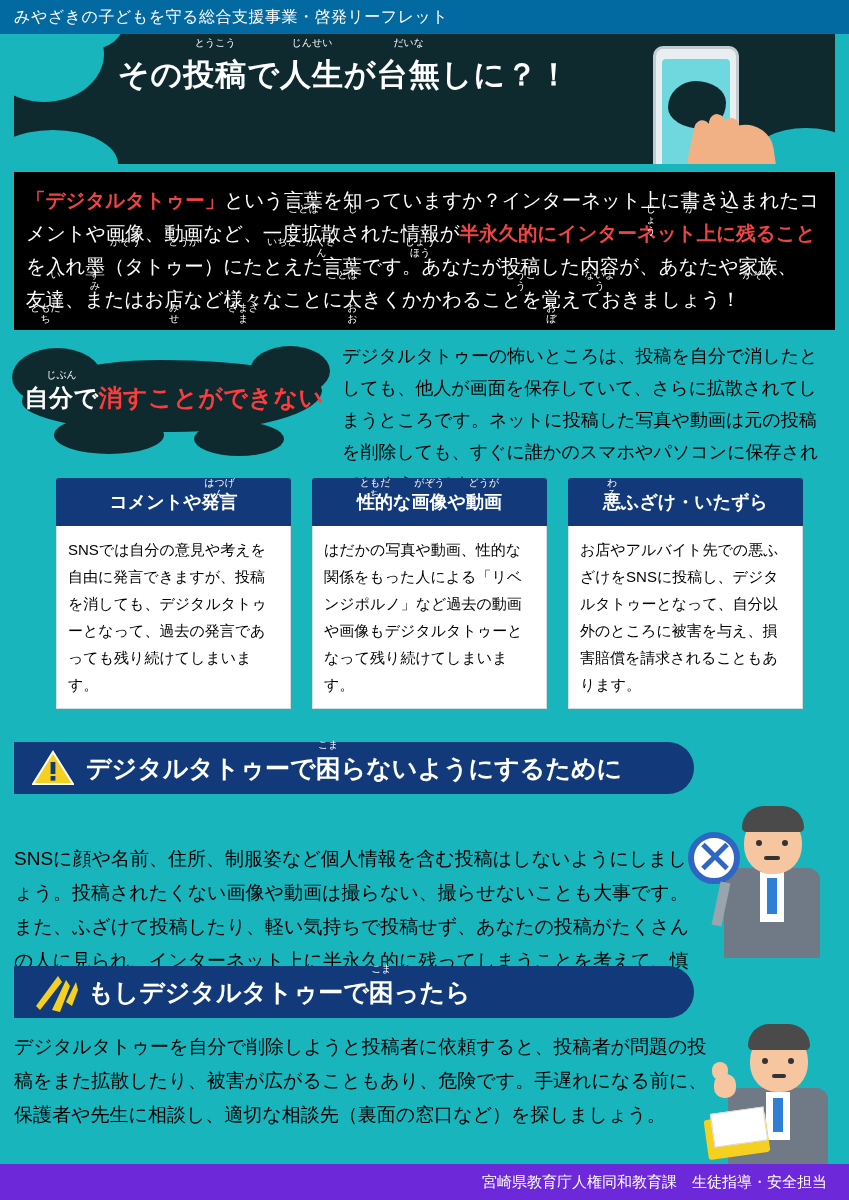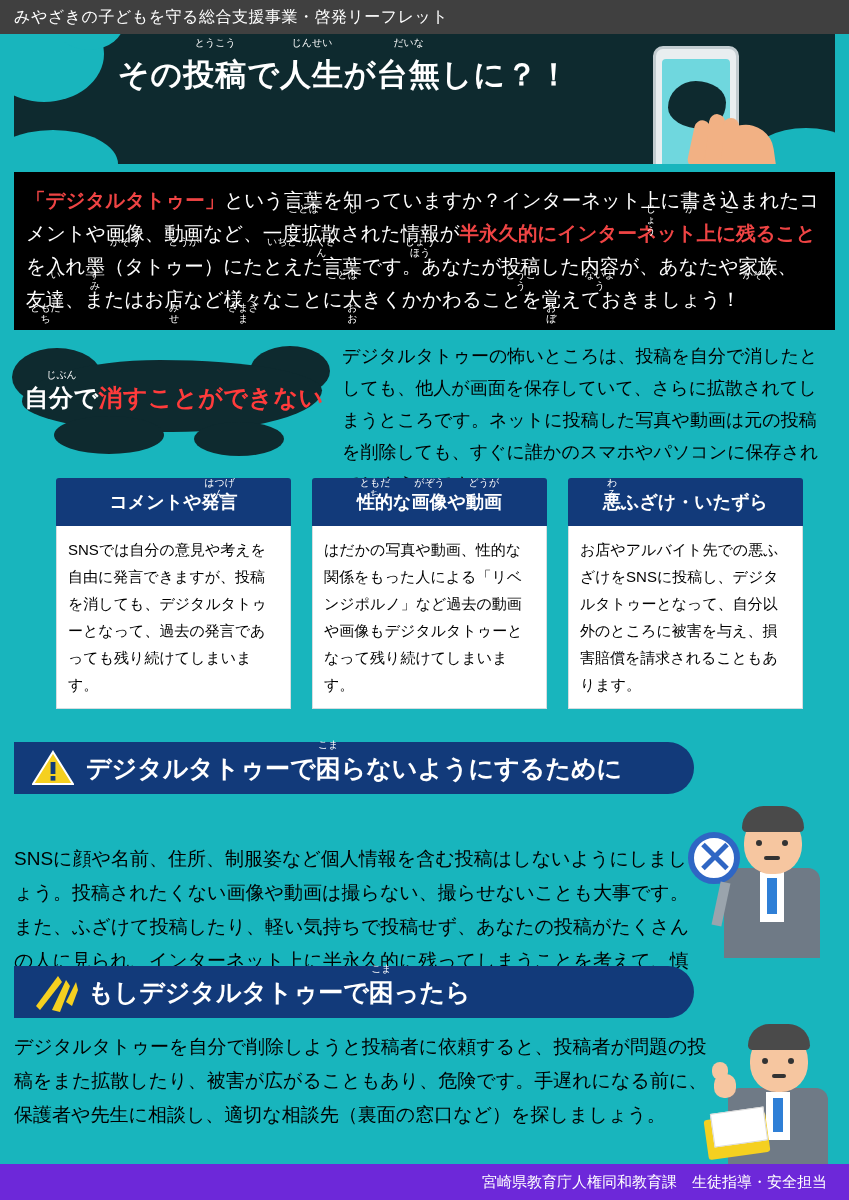--- a/index.html
+++ b/index.html
@@ -11,21 +11,21 @@
     font-family: "Liberation Sans", "DejaVu Sans", sans-serif;
     color: #000;
     overflow: hidden;
     position: relative;
   }
   .page { position: relative; width: 849px; height: 1200px; }
 
   
   .top-strip {
     position: absolute; top: 0; left: 0; width: 849px; height: 34px;
-    background: #404040;
+    background: #0369a1;
     color: #ffffff;
     font-size: 16px;
     line-height: 34px;
     padding-left: 14px;
     letter-spacing: 0.5px;
   }
 
   
   .hero {
     position: absolute; top: 34px; left: 14px; width: 821px; height: 130px;

